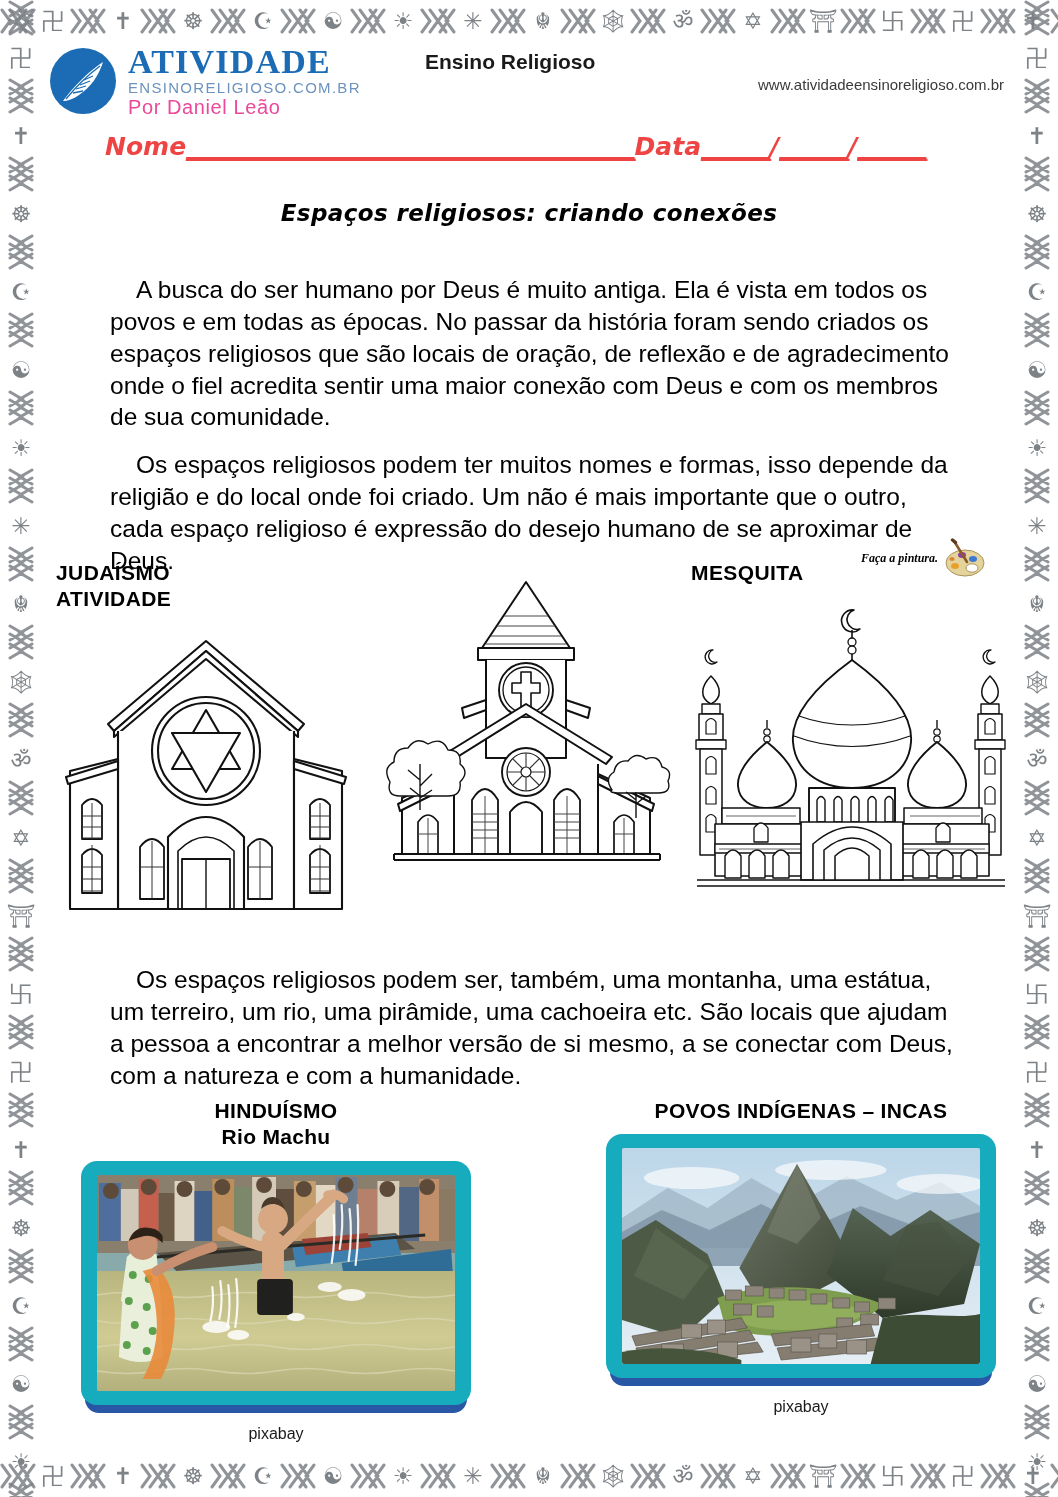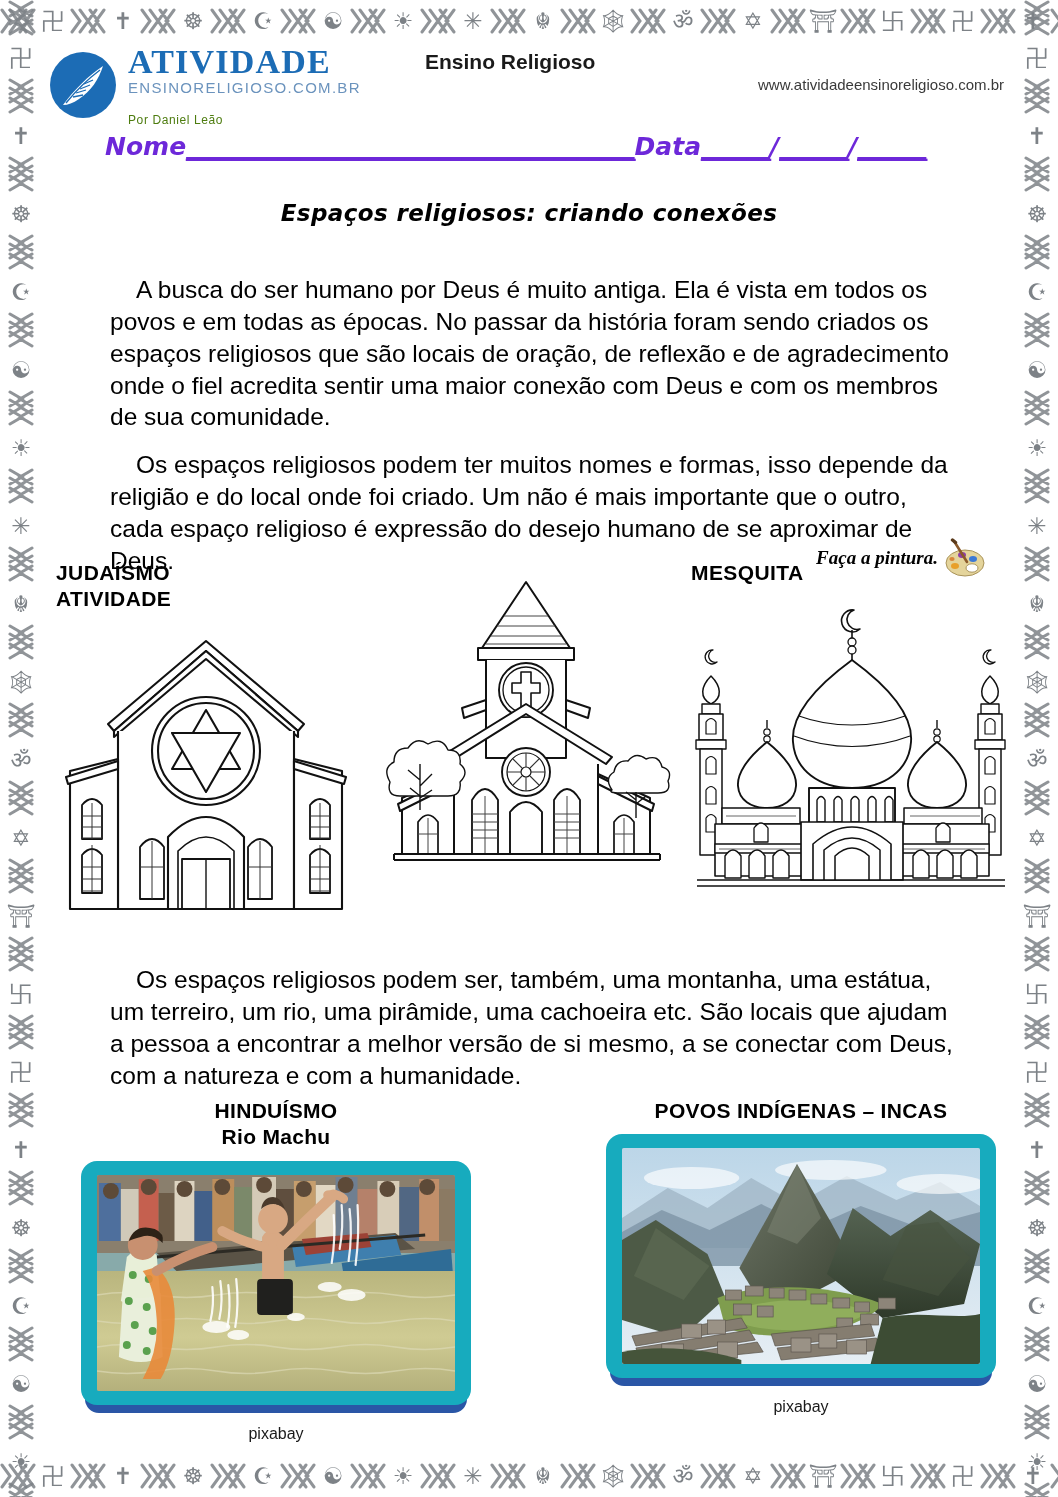--- a/index.html
+++ b/index.html
@@ -33,30 +33,30 @@
   .logo-wrap { position:absolute; left:0; top:2px; display:flex; align-items:center; }
   .logo-mark { width:66px; height:66px; border-radius:50%; background:#1C6CB5;
                position:relative; overflow:hidden; flex:none; }
   .logo-mark .quill {
      position:absolute; left:9px; top:9px; width:48px; height:48px;
   }
   .logo-text { margin-left:12px; line-height:1.04; }
   .logo-title { font-family:"Liberation Serif", serif; font-weight:bold;
                 font-size:34px; letter-spacing:1.2px; color:#1C6CB5; }
   .logo-sub { font-size:15px; letter-spacing:1.3px; color:#6b93bd; margin-top:1px; }
-  .logo-by { font-size:12px; color:#4d7c0f; margin-top:18px; letter-spacing:.6px; }
+  .logo-by { font-size:20px; color:#ec4899; margin-top:1px; letter-spacing:.6px; }
 
   .hdr-center { position:absolute; left:375px; top:8px; font-size:21px;
                 font-weight:bold; color:#1a1a1a; }
   .hdr-url { position:absolute; right:4px; top:12px; font-size:15px; color:#3a3a3a;margin-top:22px; }
 
   
   .namedate { position:absolute; top:132px; left:105px; width:850px;
               font-family:"DejaVu Sans", sans-serif; font-weight:bold;
-              font-style:italic; font-size:25px; color:#6d28d9; white-space:nowrap; }
+              font-style:italic; font-size:25px; color:#ef4444; white-space:nowrap; }
   .namedate .ul { text-decoration:underline; letter-spacing:-1px; }
 
   
   .ws-title { position:absolute; top:200px; left:0; width:1058px; text-align:center;
               font-family:"DejaVu Sans", sans-serif; font-weight:bold; font-style:italic;
               font-size:23px; color:#000; letter-spacing:.4px; }
 
   
   .body-text { position:absolute; left:94px; width:876px;
                font-family:"Liberation Sans", sans-serif;
@@ -72,21 +72,21 @@
                  font-size:21px; line-height:1.22; color:#000; letter-spacing:.4px; }
   .illus-art { margin-top:8px; }
 
   .col-a { left:10px;  width:300px; }
   .col-b { left:330px; width:300px; }
   .col-c { left:645px; width:320px; }
 
   .paint-note { position:absolute; right:28px; top:-22px; display:flex;
                 align-items:center; gap:4px; }
   .paint-note .pn-txt { font-family:"Liberation Serif", serif; font-style:italic;
-                        font-weight:bold; font-size:19px; color:#000; }
+                        font-weight:bold; font-size:12px; color:#000; }
 
   
   .photo-row { position:absolute; top:1098px; left:46px; width:970px; height:360px; }
   .photo-col { position:absolute; top:0; text-align:center; }
   .pcol-a { left:20px;  width:420px; }
   .pcol-b { left:545px; width:420px; }
   .photo-label { font-family:"Liberation Sans", sans-serif; font-weight:bold;
                  font-size:21px; line-height:1.25; color:#000; letter-spacing:.3px; }
   .frame-outer { position:relative; margin:10px auto 0; width:390px; height:258px; }
   .frame-shadow { position:absolute; left:4px; top:14px; width:382px; height:238px;

